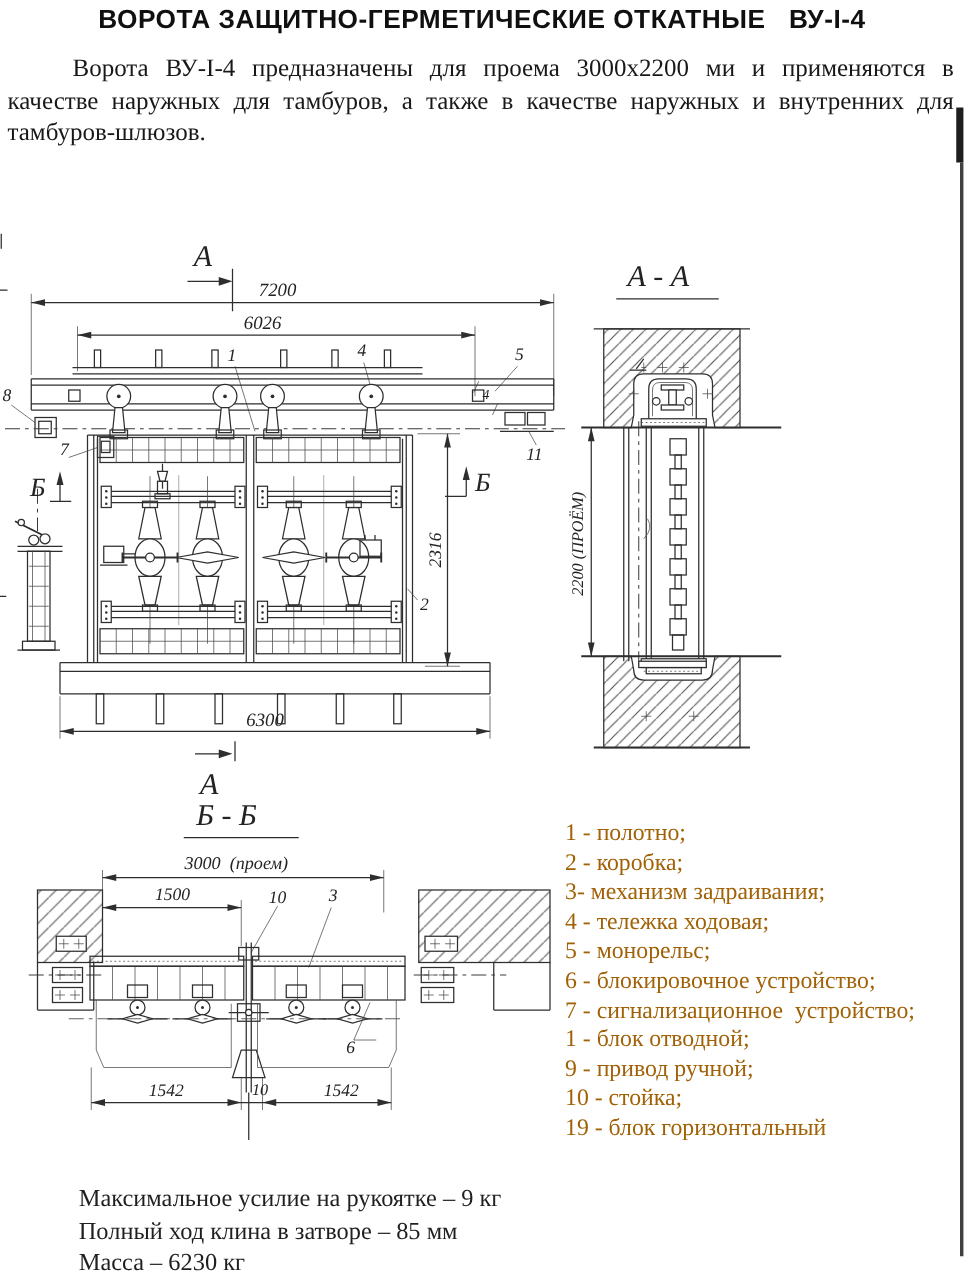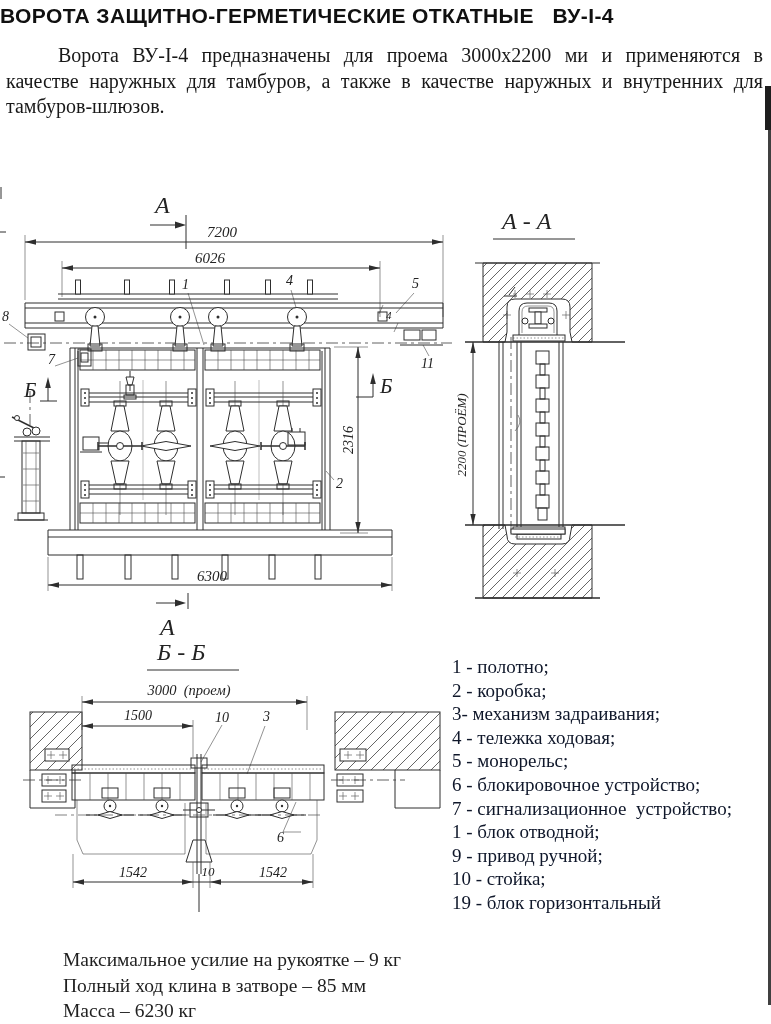--- a/index.html
+++ b/index.html
@@ -1,23 +1,23 @@
 <!DOCTYPE html>
 <html><head>
 <meta charset="utf-8">
 <style>
   html,body{margin:0;padding:0;background:#ffffff;}
   .page{position:relative;width:771px;height:1024px;background:#ffffff;overflow:hidden;
         font-family:"Liberation Serif",serif;color:#1c1c1c;}
-  .doc-title{position:absolute;top:4px;left:0;width:771px;
+  .doc-title{position:absolute;top:4px;left:0;width:771px;text-align:center;
              font-family:"Liberation Sans",sans-serif;font-weight:bold;font-size:21px;
              color:#101010;letter-spacing:.4px;white-space:pre;}
   .doc-intro{position:absolute;top:43px;left:6px;width:757px;font-size:20px;line-height:25.5px;
              text-align:justify;text-indent:52px;word-spacing:2.5px;color:#181818;}
-  .legend{position:absolute;left:452px;top:655px;width:318px;font-size:19px;line-height:23.6px;color:#0f172a;}
+  .legend{position:absolute;left:452px;top:655px;width:318px;font-size:19px;line-height:23.6px;color:#a16207;}
   .legend div{white-space:pre;}
   .specs{position:absolute;left:63px;top:947px;width:480px;font-size:19.5px;line-height:25.7px;color:#1f1f1f;}
   .scan-bar{position:absolute;background:#1e1e1e;}
   svg{position:absolute;overflow:visible;}
   svg text{font-family:"Liberation Serif",serif;font-style:italic;fill:#232323;white-space:pre;}
   .ln{stroke:#2e2e2e;stroke-width:1;fill:none;}
   .ln2{stroke:#2e2e2e;stroke-width:1.5;fill:none;}
   .thin{stroke:#4a4a4a;stroke-width:.6;fill:none;}
   .dash{stroke:#3a3a3a;stroke-width:.8;fill:none;stroke-dasharray:12 4 3 4;}
   .arr{fill:#2e2e2e;stroke:none;}

